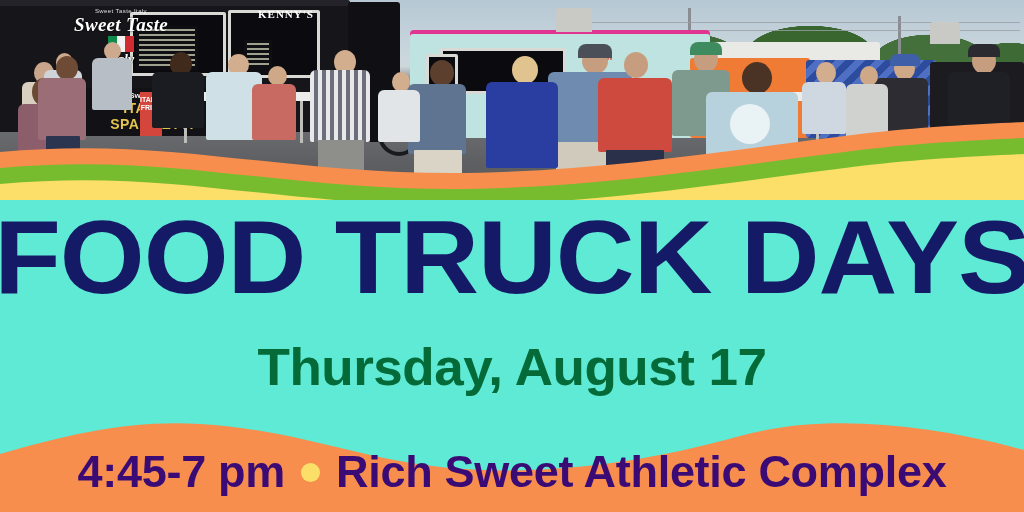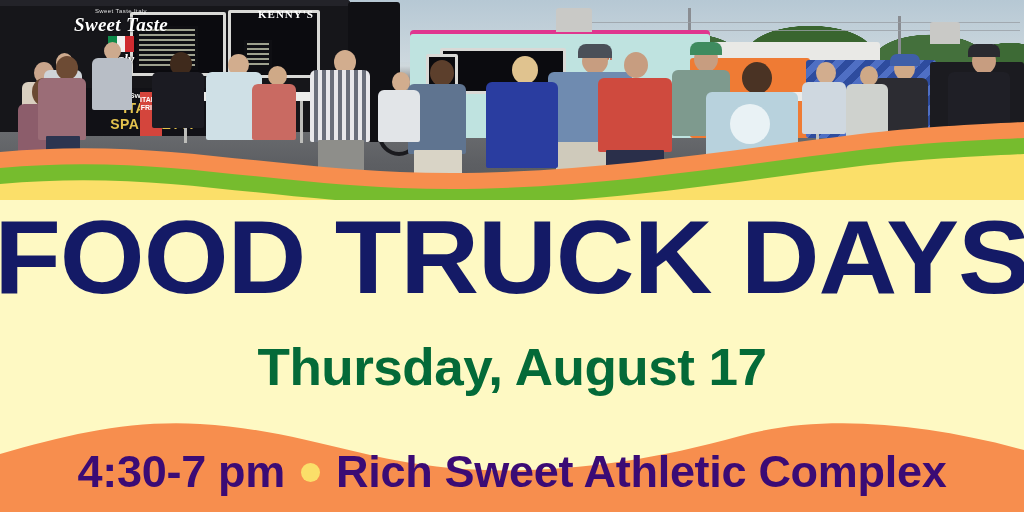--- a/index.html
+++ b/index.html
@@ -1,21 +1,21 @@
 <!DOCTYPE html>
 <html><head>
 <meta charset="utf-8">
 <style>
   html,body{margin:0;padding:0;}
   body{
     width:1024px;height:512px;overflow:hidden;
     font-family:"Liberation Sans", sans-serif;
     background:#FBDF69;
   }
-  .poster{position:relative;width:1024px;height:512px;overflow:hidden;background:#fef9c3;}
+  .poster{position:relative;width:1024px;height:512px;overflow:hidden;background:#5eead4;}
 
   
   .photo{position:absolute;left:0;top:0;width:1024px;height:200px;overflow:hidden;
          background:linear-gradient(#b9cbd6 0%,#c3d2da 26%,#cfd8dc 33%,#8d8f90 40%,#73757a 100%);}
   .sky{position:absolute;left:0;top:0;width:1024px;height:62px;
        background:linear-gradient(#b6c8d4,#cdd8de);}
   .treeline{position:absolute;left:600px;top:14px;width:424px;height:58px;
        background:radial-gradient(ellipse 70px 34px at 90px 44px,#3f6b3a 0 70%,transparent 71%),
                   radial-gradient(ellipse 90px 40px at 210px 40px,#39652f 0 70%,transparent 71%),
                   radial-gradient(ellipse 80px 36px at 330px 46px,#44703c 0 70%,transparent 71%),
@@ -239,18 +239,18 @@
   </div>
 
   <div class="headline">FOOD TRUCK DAYS</div>
   <div class="subline">Thursday, August 17</div>
 
   <svg class="wave-bottom" viewBox="0 0 1024 114" preserveAspectRatio="none">
     <path d="M0,56 C70,36 130,22 200,26 C300,32 360,62 450,70 C540,78 640,66 740,38 C820,16 920,24 1024,52 L1024,114 L0,114 Z" fill="#F78E4E"></path>
   </svg>
 
   <div class="footline">
-    <span>4:30-7 pm</span>
+    <span>4:45-7 pm</span>
     <span class="dot"></span>
     <span>Rich Sweet Athletic Complex</span>
   </div>
 
 </div>
 
 </body></html>

